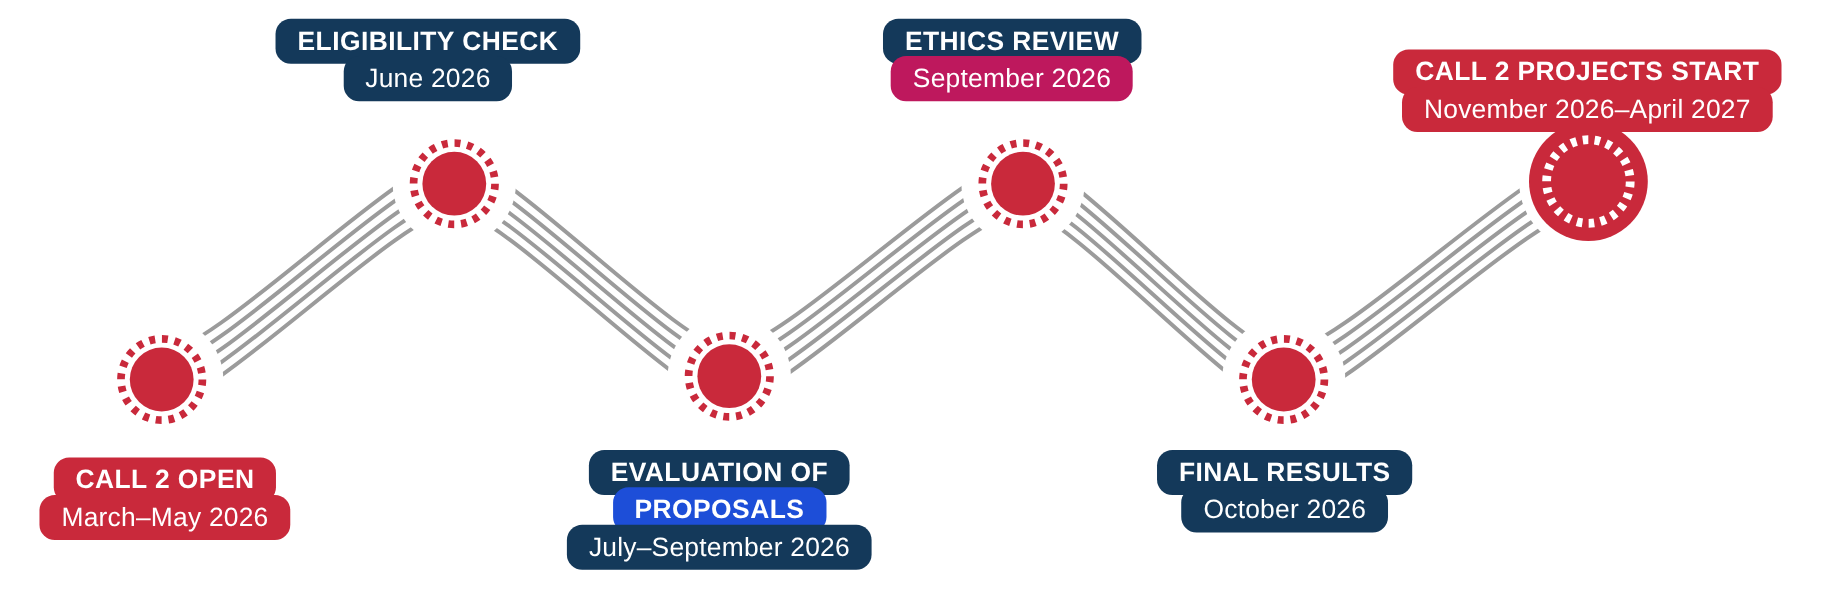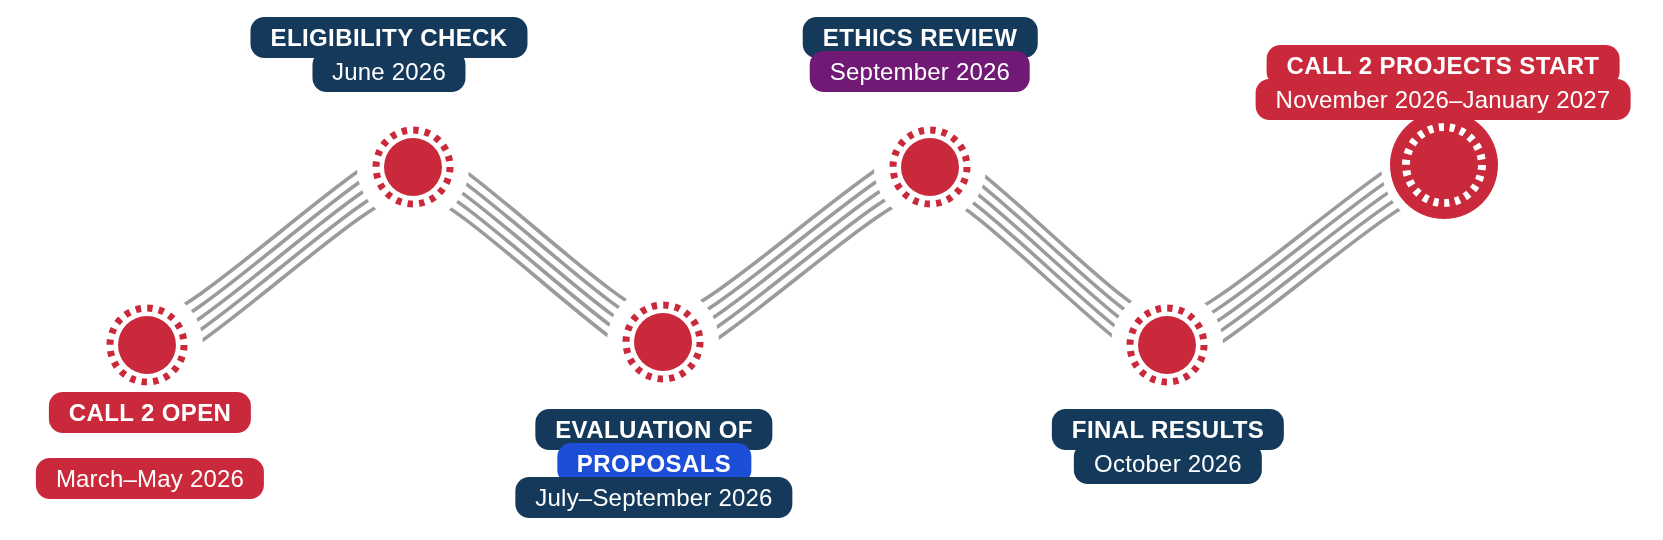--- a/index.html
+++ b/index.html
@@ -86,39 +86,39 @@
       <g>
         <circle cx="1167" cy="345" r="29" fill="#C9293B"></circle>
         <circle cx="1167" cy="345" r="37" fill="none" stroke="#C9293B" stroke-width="7" stroke-dasharray="5.4 6.22"></circle>
       </g>
       <g>
         <circle cx="1444" cy="165" r="54" fill="#C9293B"></circle>
         <circle cx="1444" cy="165" r="38" fill="none" stroke="#ffffff" stroke-width="8" stroke-dasharray="5.1 5.75"></circle>
       </g>
     </svg>
   <div id="badges">
-      <div class="badge" style="left: 150px; top: 392px; gap: 32px;">
+      <div class="badge" style="left: 150px; top: 416px;">
         <div class="pill title" style="background: rgb(201, 41, 59);">CALL 2 OPEN</div>
         <div class="pill date" style="background: rgb(201, 41, 59);">March–May 2026</div>
       </div>
       <div class="badge" style="left: 389px; top: 17px;">
         <div class="pill title" style="background: rgb(20, 57, 90);">ELIGIBILITY CHECK</div>
         <div class="pill date" style="background: rgb(20, 57, 90);">June 2026</div>
       </div>
       <div class="badge" style="left: 654px; top: 409px;">
         <div class="pill title" style="background: rgb(20, 57, 90); padding-left: 20px;">EVALUATION OF</div>
         <div class="pill title" style="background: #1d4ed8;">PROPOSALS</div>
         <div class="pill date" style="background: rgb(20, 57, 90);">July–September 2026</div>
       </div>
       <div class="badge" style="left: 920px; top: 17px;">
         <div class="pill title" style="background: rgb(20, 57, 90);">ETHICS REVIEW</div>
-        <div class="pill date" style="background: #701a75;">September 2026</div>
+        <div class="pill date" style="background: #be185d;">September 2026</div>
       </div>
       <div class="badge" style="left: 1168px; top: 409px;">
         <div class="pill title" style="background: rgb(20, 57, 90);">FINAL RESULTS</div>
         <div class="pill date" style="background: rgb(20, 57, 90);">October 2026</div>
       </div>
       <div class="badge" style="left: 1443px; top: 17px; margin-top: 28px;">
         <div class="pill title" style="background: rgb(201, 41, 59);">CALL 2 PROJECTS START</div>
-        <div class="pill date" style="background: rgb(201, 41, 59);">November 2026–January 2027</div>
+        <div class="pill date" style="background: rgb(201, 41, 59);">November 2026–April 2027</div>
       </div>
     </div>
 </div>
 
 </body></html>

